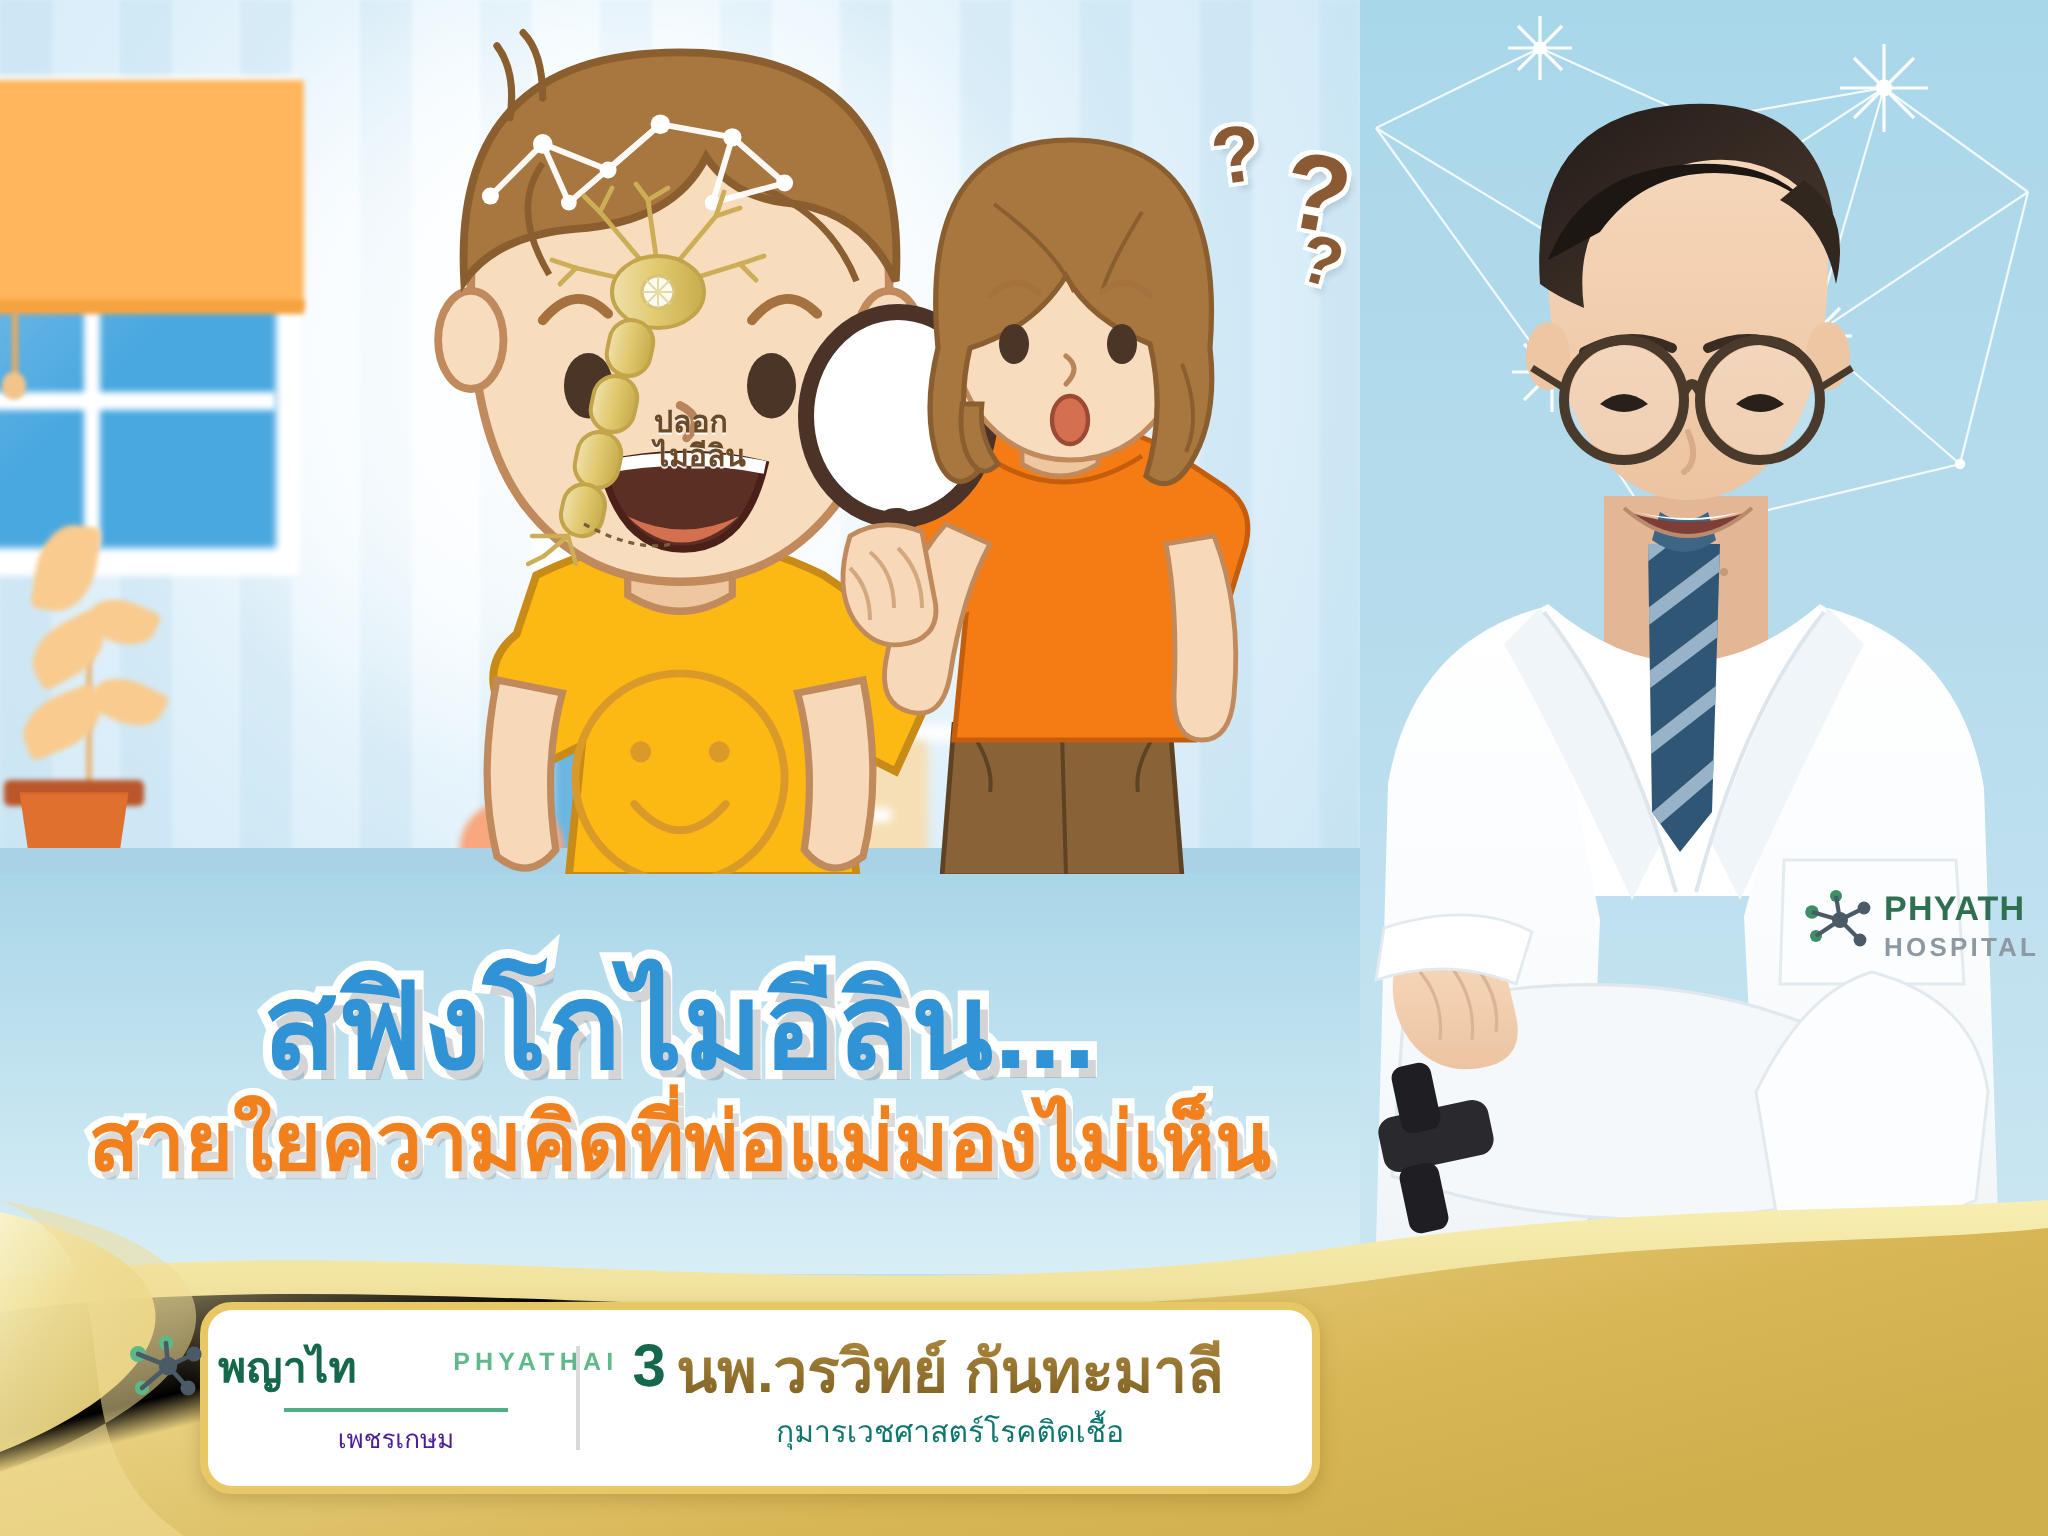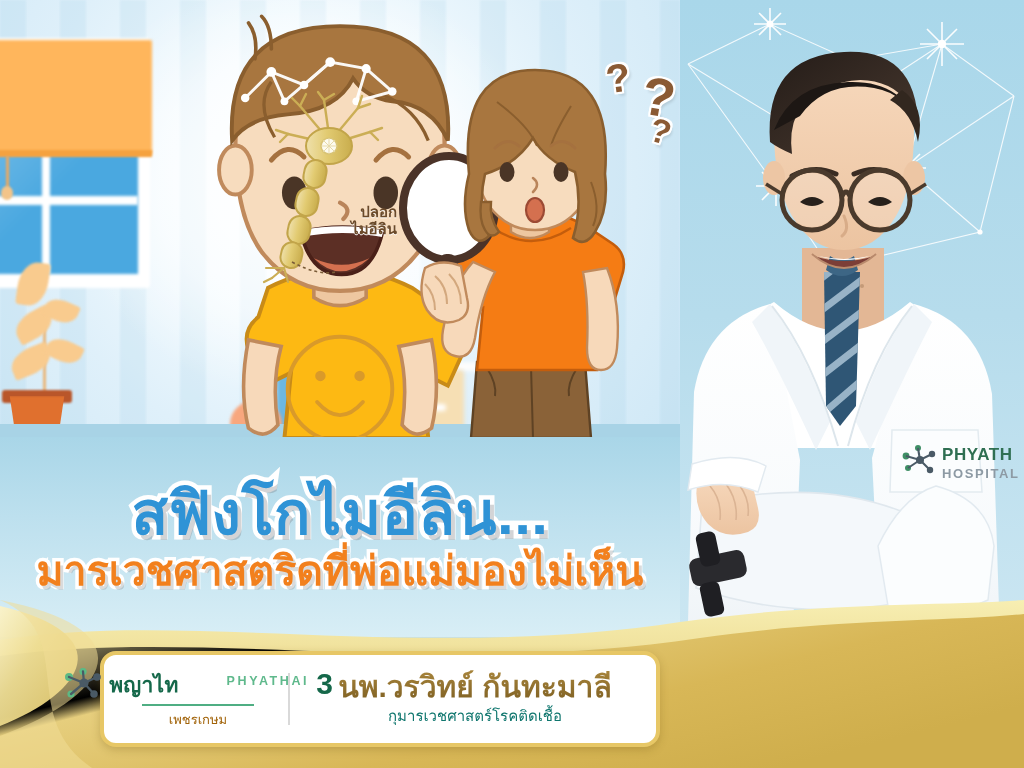--- a/index.html
+++ b/index.html
@@ -52,21 +52,21 @@
 
   .floor{position:absolute;left:0;top:424px;width:680px;height:14px;background:#a8d3e6;}
 
   
   .boy{position:absolute;left:78px;top:170px;width:200px;height:268px;}
   .svgfull{position:absolute;left:0;top:0;width:100%;height:100%;overflow:visible;}
 
   
   .neuron{position:absolute;left:258px;top:92px;width:130px;height:190px;}
   .myelin-label{position:absolute;left:327px;top:203px;width:70px;
-    font-size:15px;line-height:17px;font-weight:700;color:#6b4a2a;text-align:right;
+    font-size:15px;line-height:17px;font-weight:700;color:#6b4a2a;text-align:left;
     text-shadow:0 1px 0 rgba(255,255,255,.9);}
 
   
   .woman{position:absolute;left:395px;top:62px;width:290px;height:376px;}
 
   
   .qmark{position:absolute;color:#8a5a34;font-weight:700;
     text-shadow:-2px 0 #fff,2px 0 #fff,0 -2px #fff,0 2px #fff,-2px -2px #fff,2px 2px #fff,2px -2px #fff,-2px 2px #fff, 3px 4px 3px rgba(0,0,0,.12);}
   .qm1{left:606px;top:56px;font-size:40px;transform:rotate(-8deg);}
   .qm2{left:642px;top:66px;font-size:54px;transform:rotate(10deg);}
@@ -104,21 +104,21 @@
     box-shadow:0 3px 9px rgba(120,90,20,.28);
     display:flex;align-items:center;
   }
   .credit-logo{width:176px;display:flex;flex-direction:column;align-items:center;justify-content:center;gap:1px;padding-left:6px;}
   .logo-row{display:flex;align-items:center;gap:6px;}
   .logo-words{display:flex;flex-direction:row;align-items:flex-start;line-height:1;}
   .logo-th{font-size:21px;font-weight:700;color:#15684a;letter-spacing:.3px;}
   .logo-en{font-size:12.5px;font-weight:700;color:#5fb98c;letter-spacing:2.6px;margin-top:1px;padding-left:48px;}
   .logo-num{font-size:30px;font-weight:700;color:#15684a;line-height:1;margin-left:1px;}
   .logo-rule{width:112px;height:2px;background:#4fae83;margin:3px 0 2px 0;}
-  .logo-branch{font-size:13px;color:#a16207;font-weight:400;}
+  .logo-branch{font-size:13px;color:#4c1d95;font-weight:400;}
   .credit-div{width:2px;height:52px;background:#d9d9d9;margin:0 4px 0 2px;}
   .credit-text{flex:1;display:flex;flex-direction:column;align-items:center;justify-content:center;}
   .doc-name{font-size:30px;font-weight:700;color:#8a6a2a;line-height:1.12;
     background:linear-gradient(180deg,#a8853c 0%,#7d5f22 100%);-webkit-background-clip:text;background-clip:text;color:transparent;}
   .doc-spec{font-size:15px;color:#0f766e;margin-top:1px;}
 </style>
 </head>
 <body>
 
 <div id="stage">
@@ -464,21 +464,21 @@
     </svg>
 
     <div class="qmark qm1">?</div>
     <div class="qmark qm2">?</div>
     <div class="qmark qm3">?</div>
   </div>
 
   <div class="banner"></div>
   <div class="title-wrap">
     <div class="title-main">สฟิงโกไมอีลิน...</div>
-    <div class="title-sub">มารเวชศาสตริดที่พ่อแม่มองไม่เห็น</div>
+    <div class="title-sub">สายใยความคิดที่พ่อแม่มองไม่เห็น</div>
   </div>
 
   <div class="gold">
     <svg width="1024" height="168" viewBox="0 0 1024 168">
       <defs>
         <linearGradient id="gA" x1="0" y1="0" x2="1" y2="0.6">
           <stop offset="0%" stop-color="#f6e7a6"></stop>
             <stop offset="30%" stop-color="#e9d versions"></stop>
           <stop offset="35%" stop-color="#e6ce7d"></stop>
             <stop offset="70%" stop-color="#d8b757"></stop>

